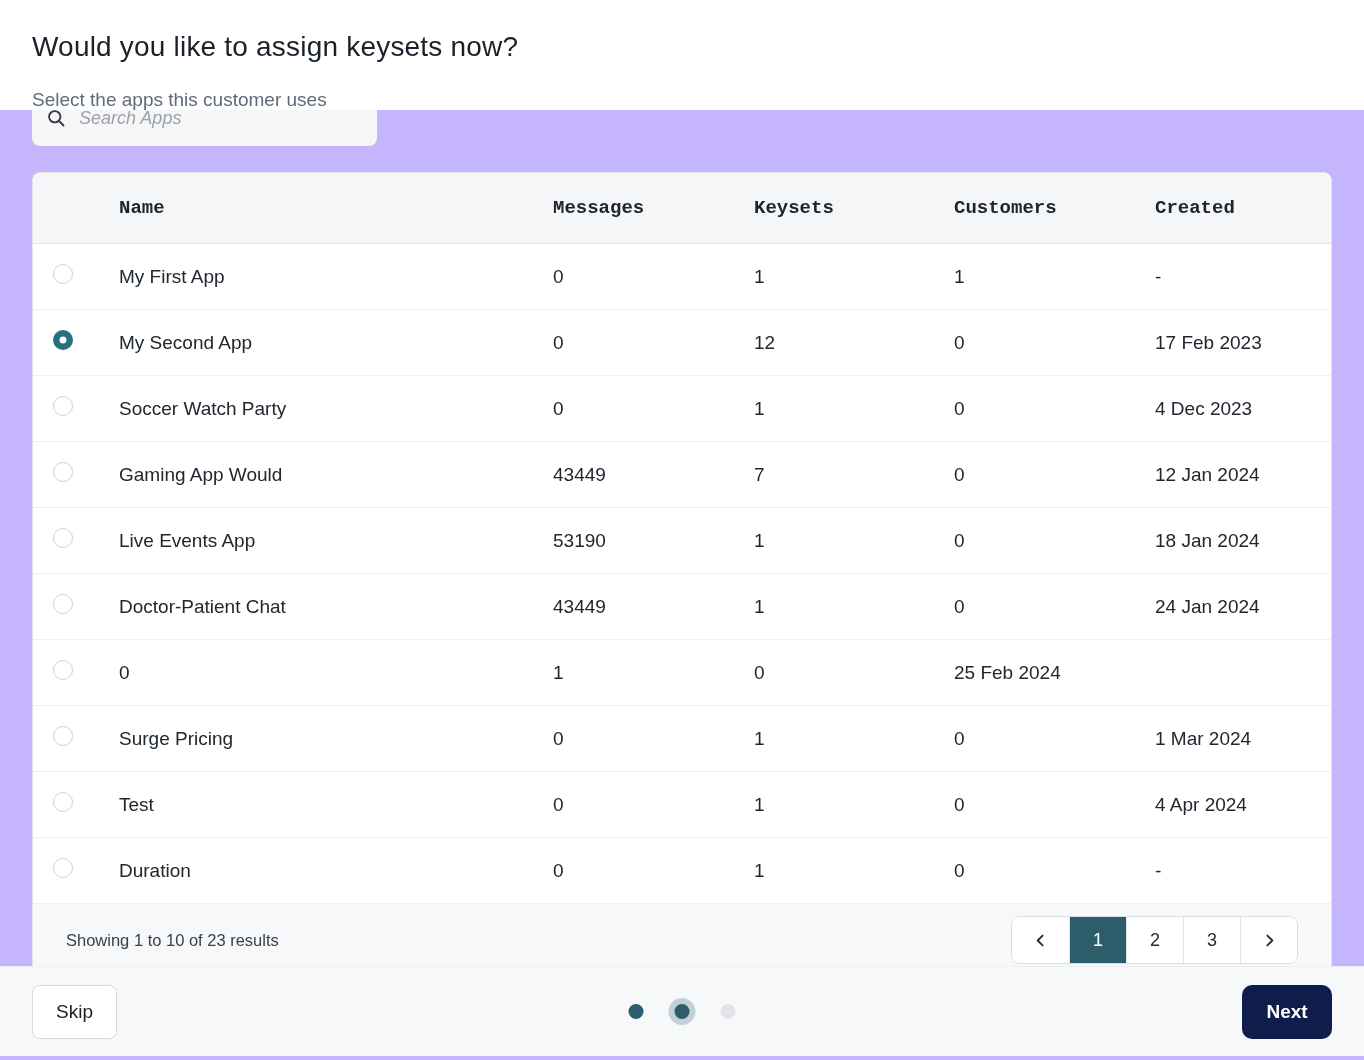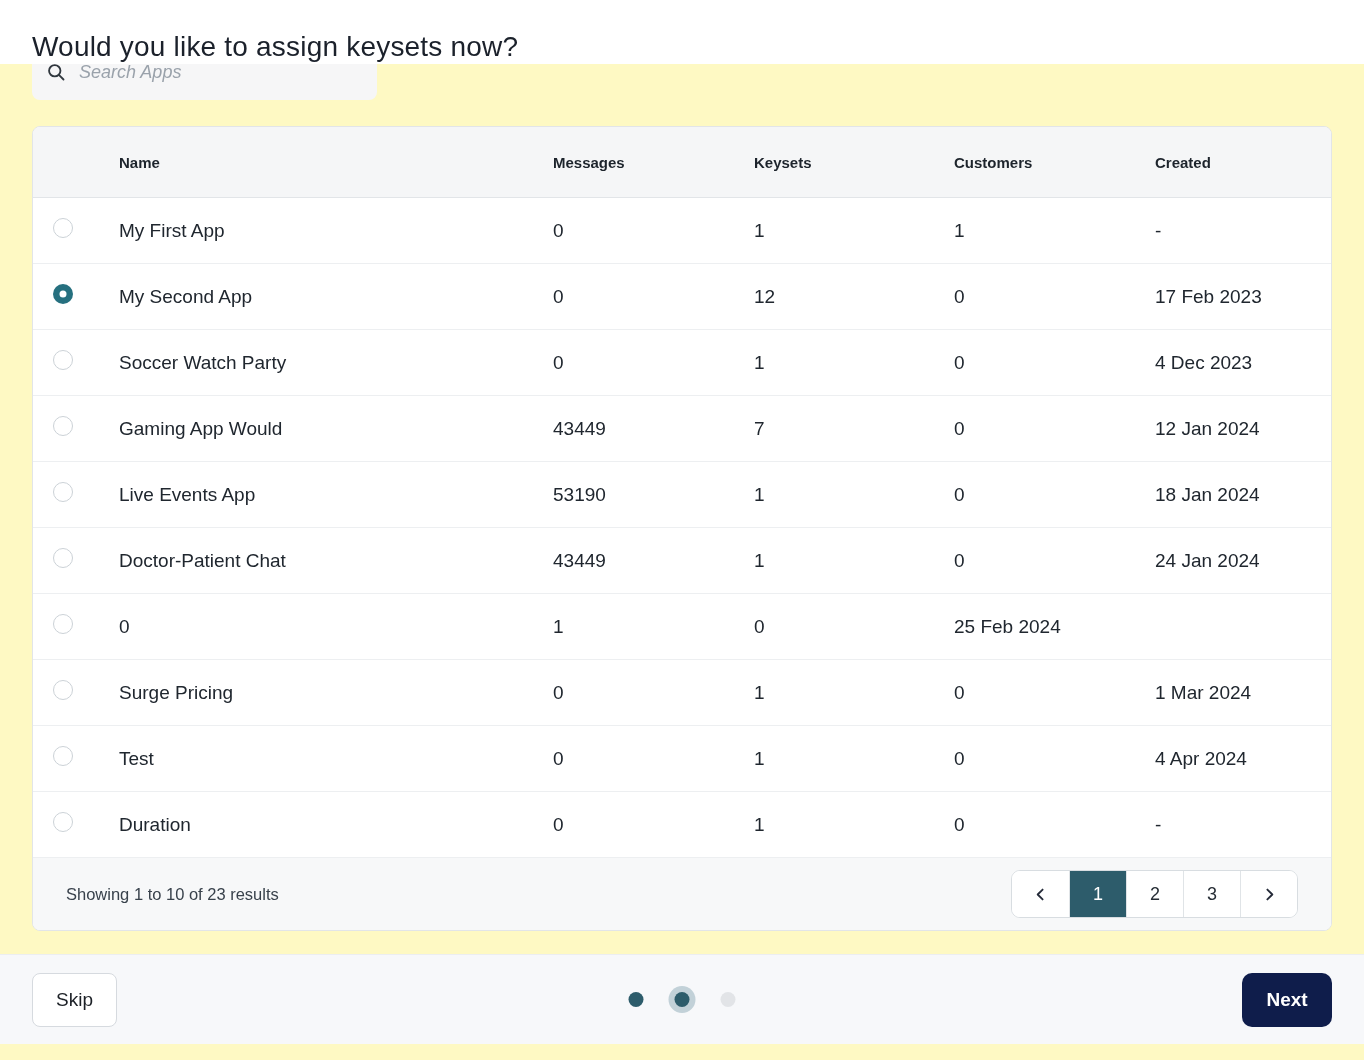--- a/index.html
+++ b/index.html
@@ -12,21 +12,21 @@
     --row-border:#edeff1;
     --text:#20272f;
     --muted:#5f6b77;
   }
   html,body{margin:0;padding:0;}
   body{
     width:1364px;height:1060px;background:#fff;
     font-family:"Liberation Sans", sans-serif;color:var(--text);
     overflow:hidden;
   }
-  .modal{position:relative;width:1364px;height:1060px;background:#fef9c3;}
+  .modal{position:relative;width:1364px;height:1060px;background:#c4b5fd;}
 
   
   .mheader{position:relative;z-index:2;background:#fff;padding:30px 32px 0 32px;}
   .title{margin:0;font-size:28px;line-height:34px;font-weight:500;color:#1b212b;letter-spacing:.2px;}
   .subtitle{margin:25px 0 0 0;font-size:19px;line-height:21px;color:var(--muted);}
 
   .close-btn{position:absolute;top:28px;right:26px;width:36px;height:36px;background:none;border:none;cursor:pointer;padding:0;}
 
   
   .search-box{
@@ -36,21 +36,21 @@
   }
   .search-input{
     flex:1;border:none;background:transparent;outline:none;
     font-family:"Liberation Sans", sans-serif;font-size:18px;color:#30373e;min-width:0;font-style:italic;
   }
   .search-input::placeholder{color:#9aa2ab;}
 
   
   .table{margin:26px 32px 0 32px;border:1px solid var(--border);border-radius:8px;overflow:hidden;background:#fff;}
   .grid{display:grid;grid-template-columns:86px 434px 201px 200px 201px 1fr;align-items:center;}
-  .thead{height:70px;background:var(--head-bg);font-weight:700;font-size:15px;color:#1d242c;border-bottom:1px solid var(--border);}
+  .thead{height:70px;background:var(--head-bg);font-weight:700;font-size:19px;color:#1d242c;border-bottom:1px solid var(--border);font-family:Liberation Mono, monospace;}
   .trow{height:65px;background:#fff;font-size:19px;border-bottom:1px solid var(--row-border);cursor:pointer;}
   .cell{white-space:nowrap;overflow:hidden;text-overflow:ellipsis;}
   .radio{
     width:20px;height:20px;border:1.5px solid #ccd2d7;border-radius:50%;
     background:#fff;box-sizing:border-box;margin-left:20px;display:inline-block;position:relative;cursor:pointer;
   }
   .radio.sel{border:none;background:var(--radio-sel);}
   .radio.sel::after{
     content:"";position:absolute;width:7px;height:7px;border-radius:50%;background:#fff;
     top:50%;left:50%;transform:translate(-50%,-50%);
@@ -63,21 +63,21 @@
   .pbtn{
     width:57px;height:100%;display:flex;align-items:center;justify-content:center;
     background:#fff;border:none;border-left:1px solid #e0e4e7;cursor:pointer;
     font-family:"Liberation Sans", sans-serif;font-size:18px;color:#262d35;padding:0;
   }
   .pbtn.first{border-left:none;}
   .pbtn.active{background:var(--accent);color:#fff;}
 
   
   .mfooter{
-    position:absolute;left:0;bottom:16px;width:100%;height:90px;background:var(--footer-bg);
+    position:absolute;left:0;bottom:4px;width:100%;height:90px;background:var(--footer-bg);
     border-top:1px solid #eceef0;display:flex;align-items:center;padding:0 32px;box-sizing:border-box;
   }
   .skip-btn{
     height:54px;padding:0 23px;background:#fff;border:1px solid #d6dadf;border-radius:8px;
     font-family:"Liberation Sans", sans-serif;font-size:19px;font-weight:500;color:#1c2026;cursor:pointer;
   }
   .dots{position:absolute;left:50%;transform:translateX(-50%);display:flex;align-items:center;gap:25px;}
   .dot{width:15px;height:15px;border-radius:50%;display:inline-block;}
   .dot-done{background:var(--accent);}
   .dot-future{background:#e2e4e7;}
@@ -94,20 +94,21 @@
 <div class="modal">
 
   <button class="close-btn" aria-label="Close">
     <svg width="27" height="27" viewBox="0 0 24 24">
       <path d="M6 6 L18 18 M18 6 L6 18" stroke="#8a9199" stroke-width="2.2" stroke-linecap="round" fill="none"></path>
     </svg>
   </button>
 
   <div class="mheader">
     <h1 class="title">Would you like to assign keysets now?</h1>
+    <p class="subtitle">Select the apps this customer uses</p>
   </div>
 
   <div class="search-box">
     <span style="display:flex;">
       <svg width="21" height="21" viewBox="0 0 24 24" fill="none">
         <circle cx="10" cy="10" r="6.5" stroke="#30373e" stroke-width="2.1"></circle>
         <path d="M15 15 L20 20" stroke="#30373e" stroke-width="2.1" stroke-linecap="round"></path>
       </svg>
     </span>
     <input class="search-input" type="text" placeholder="Search Apps" style="">

